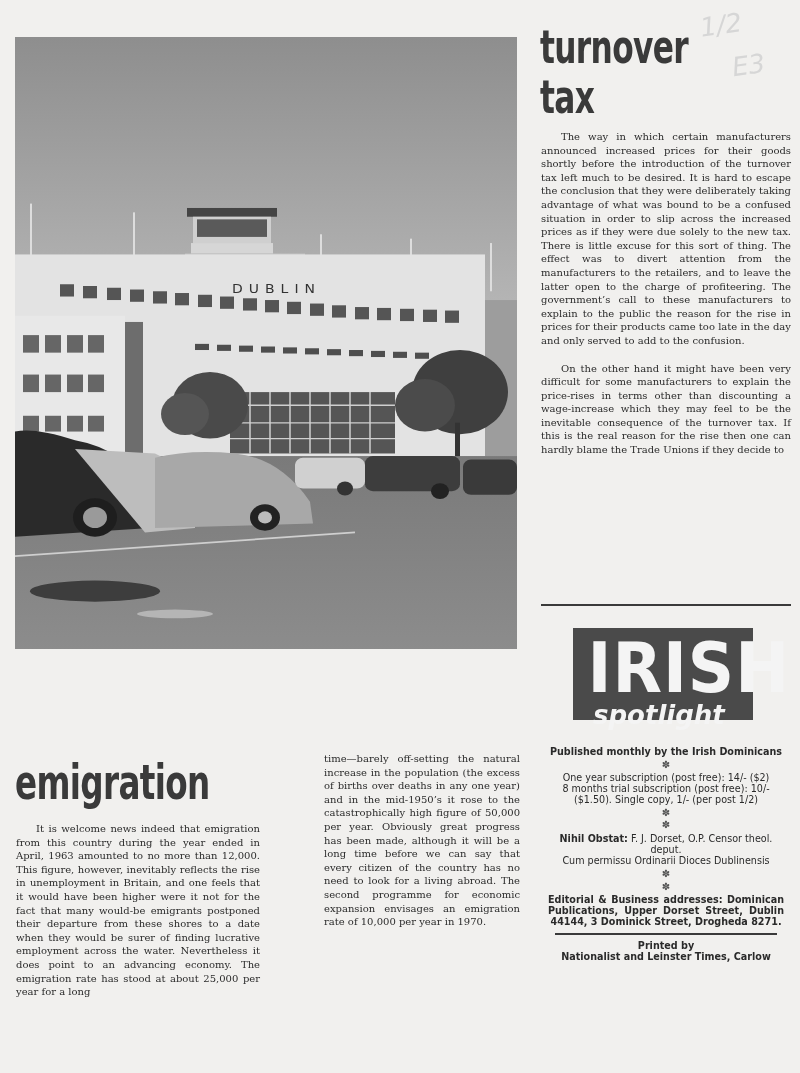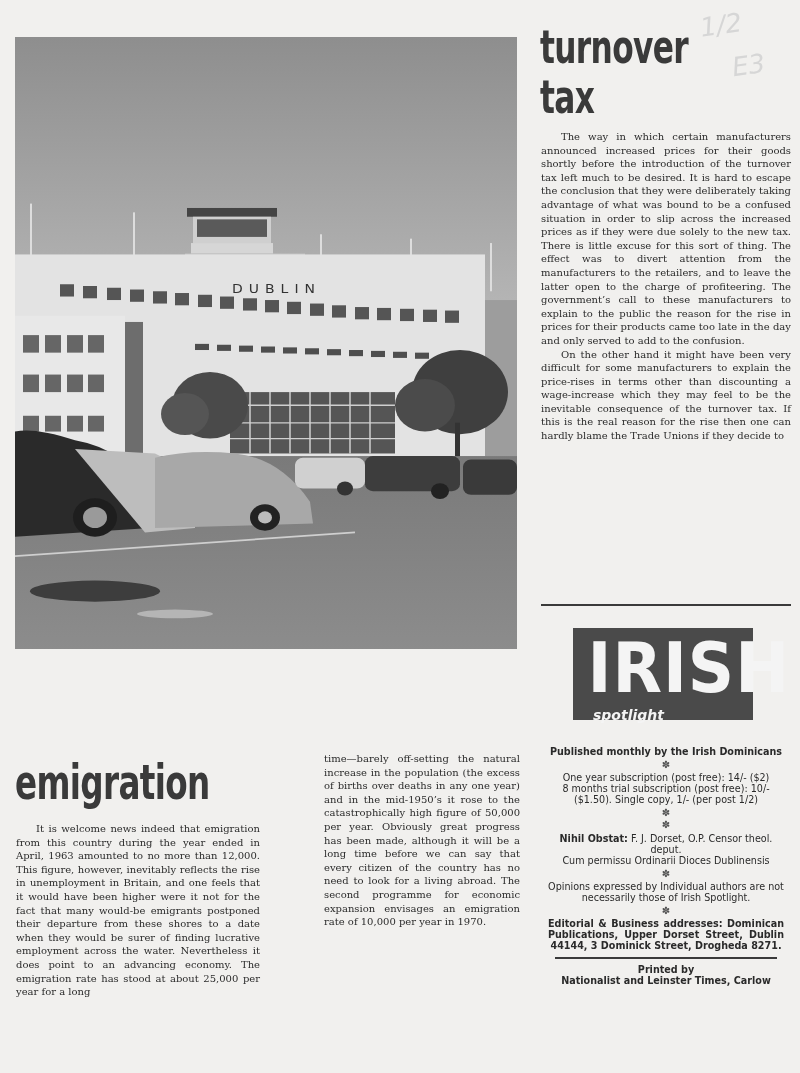--- a/index.html
+++ b/index.html
@@ -32,21 +32,21 @@
   .h-tax { left: 540px; top: 74px; font-size: 46px; }
   .h-emig { left: 15px; top: 758px; font-size: 48px; }
 
   
   .col {
     position: absolute; font-size: 10px; line-height: 13.6px;
     text-align: justify; color: #2b2b2b;
   }
   .col p { margin: 0; text-indent: 20px; }
   .col-tax { left: 541px; top: 130px; width: 250px; }
-  .col-tax p + p { }
+  .col-tax p + p { margin-top: 14px; }
   .col-emig1 { left: 16px; top: 822px; width: 244px; }
   .col-emig2 { left: 276px; top: 752px; width: 244px; }
   .col-emig2 p.first { text-indent: 0; margin-left: 48px; }
   .col-emig2 p + p { margin-top: 7px; }
 
   .rule { position: absolute; height: 2px; background: #3a3a3a; }
 
   
   .logo {
     position: absolute; left: 573px; top: 628px; width: 180px; height: 92px;
@@ -54,21 +54,21 @@
   }
   .logo .irish {
     position: absolute; left: 8px; top: 0px; width: 164px; text-align: center;
     font-family: "DejaVu Sans", sans-serif; font-weight: bold;
     color: #f4f4f4; font-size: 70px; line-height: 80px; letter-spacing: 1px;
     transform: scaleX(0.92);
   }
   .logo .spot {
     position: absolute; left: 20px; top: 74px;
     font-family: "DejaVu Sans", sans-serif; font-weight: bold; font-style: italic;
-    color: #f4f4f4; font-size: 14px; line-height: 26px;
+    color: #f4f4f4; font-size: 26px; line-height: 26px;
   }
   .masthead {
     position: absolute; left: 548px; width: 236px; text-align: center;
     font-family: "DejaVu Sans", sans-serif; font-size: 9.6px; line-height: 11px;
     color: #2a2a2a;
   }
   .masthead .b { font-weight: bold; }
   .masthead p { margin: 0; }
   .star { font-size: 10px; line-height: 10px; color: #555; }
   .justify { text-align: justify; text-align-last: center; }
@@ -223,19 +223,18 @@
 <div class="masthead" style="top:746px;">
   <p class="b justify">Published monthly by the Irish Dominicans</p>
   <p class="star" style="margin:3px 0 2px;">✽</p>
   <p>One year subscription (post free): 14/- ($2)</p>
   <p>8 months trial subscription (post free): 10/- ($1.50). Single copy, 1/- (per post 1/2)</p>
   <p class="star" style="margin:3px 0 2px;">✽</p>
   <p class="star" style="margin:1px 0 3px;">✽</p>
   <p><span class="b">Nihil Obstat:</span> <span>F. J. Dorset, O.P. Censor theol. deput.</span></p>
   <p>Cum permissu Ordinarii Dioces Dublinensis</p>
   <p class="star" style="margin:3px 0 2px;">✽</p>
-  <p>Opinions expressed by Individual authors are not necessarily those of Irish Spotlight.</p>
   <p class="star" style="margin:3px 0 2px;">✽</p>
   <p class="b justify">Editorial &amp; Business addresses: Dominican Publications, Upper Dorset Street, Dublin 44144, 3 Dominick Street, Drogheda 8271.</p>
   <div class="rule" style="position:relative; left:0; width:222px; margin:6px auto 5px;"></div>
   <p class="b">Printed by</p>
   <p class="b">Nationalist and Leinster Times, Carlow</p>
 </div>
 
 </body></html>

